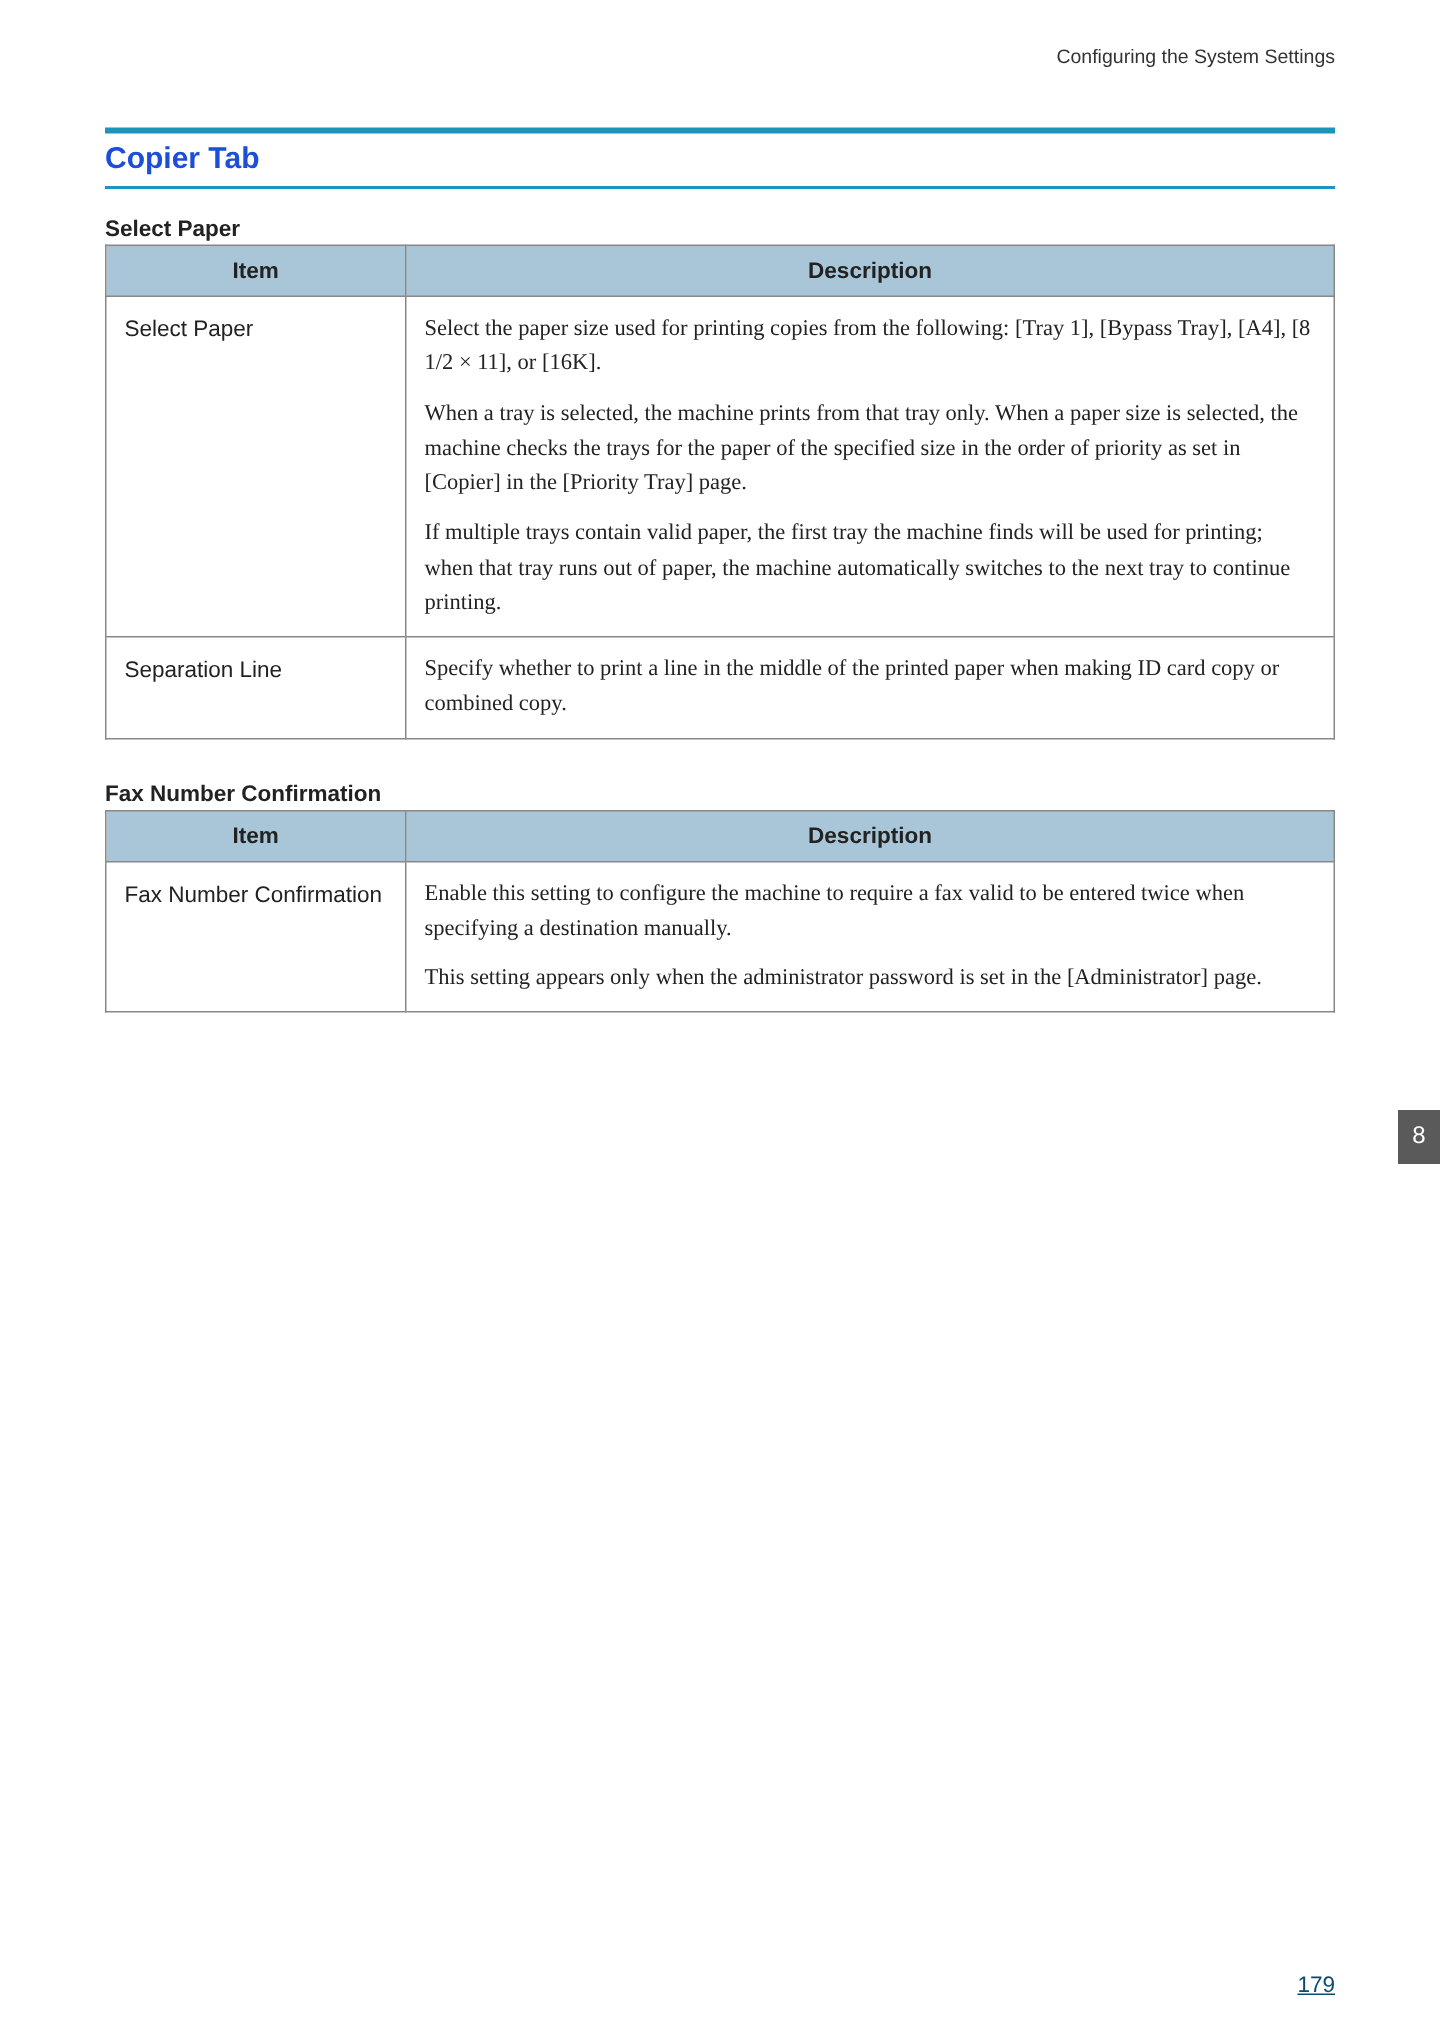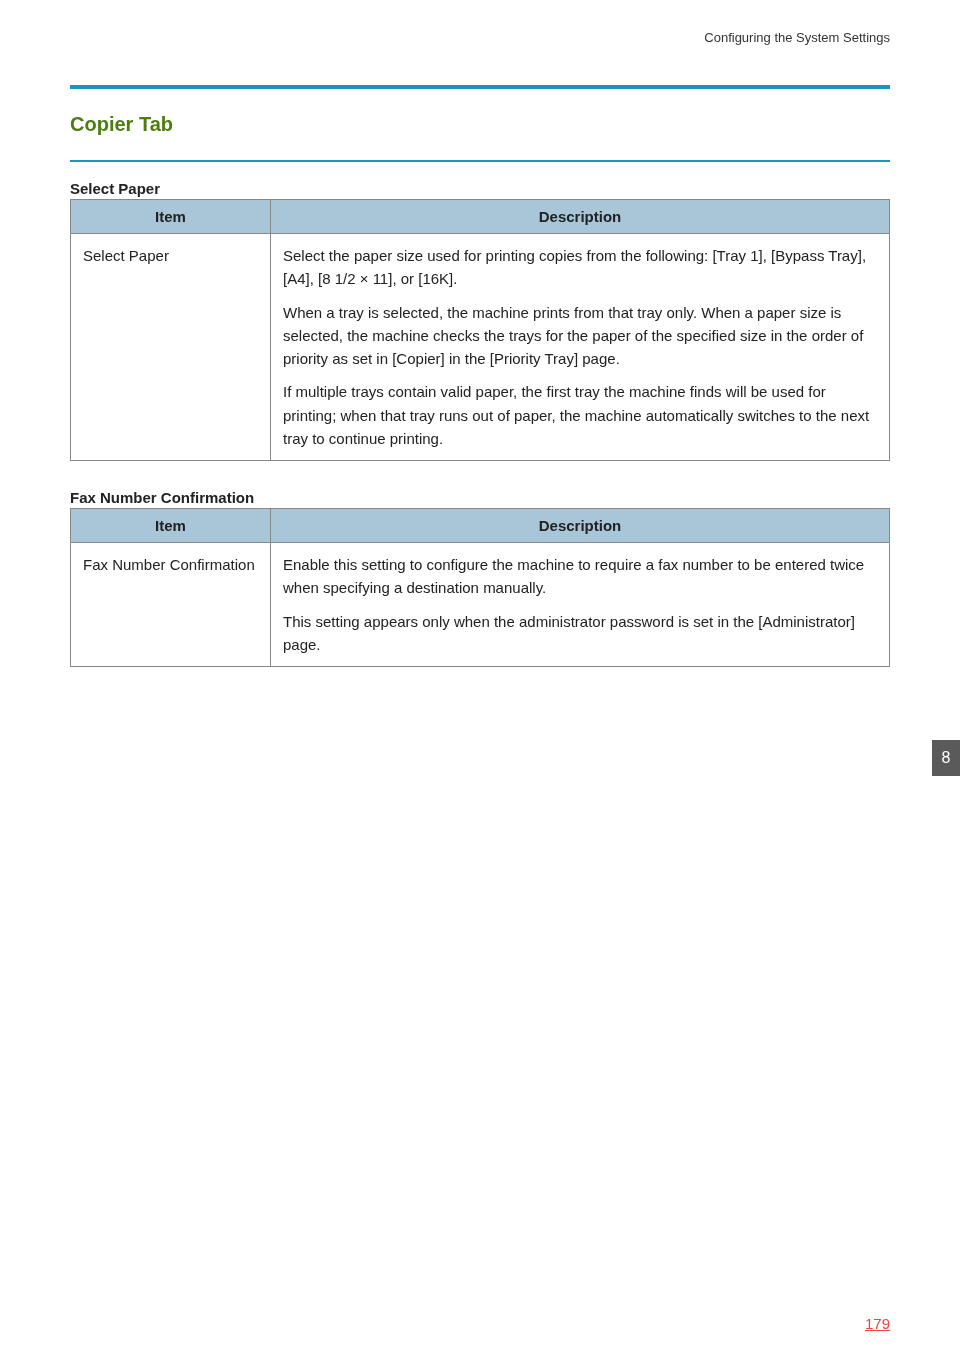--- a/index.html
+++ b/index.html
@@ -17,24 +17,24 @@
   }
   .running-header {
     text-align: right;
     font-size: 13px;
     color: #333;
     margin-bottom: 40px;
   }
   .section-title {
     font-size: 20px;
     font-weight: bold;
-    color: #4d7c0f;
+    color: #1d4ed8;
     border-top: 4px solid #1b95b9;
     border-bottom: 2px solid #1b95b9;
-    padding: 24px 0;
+    padding: 6px 0;
     margin-bottom: 18px;
   }
   .subsection-title {
     font-size: 15px;
     font-weight: bold;
     margin-bottom: 2px;
     margin-top: 6px;
   }
   table.setting-table {
     width: 100%;
@@ -52,41 +52,41 @@
     font-size: 15px;
   }
   table.setting-table th.col-item { width: 200px; }
   table.setting-table td {
     border: 1px solid #888;
     padding: 10px 12px;
     vertical-align: top;
     font-size: 15px;
     line-height: 1.55;
   }
-  table.setting-table td p { margin-bottom: 10px; }
+  table.setting-table td p { margin-bottom: 10px; font-family: Liberation Serif, serif; }
   table.setting-table td p:last-child { margin-bottom: 0; }
   .chapter-tab {
     position: absolute;
     right: 0;
     top: 740px;
     width: 28px;
     height: 36px;
     background: #5a5a5a;
     color: #fff;
     font-size: 16px;
     display: flex;
     align-items: center;
     justify-content: center;
   }
   .page-number {
     position: absolute;
     bottom: 28px;
     right: 70px;
     font-size: 15px;
-    color: #ef4444;
+    color: #0c4a6e;
     text-decoration: underline;
   }
 </style>
 </head>
 <body>
 
 <div class="page">
 
   <div class="running-header">Configuring the System Settings</div>
 
@@ -103,38 +103,44 @@
     </thead>
     <tbody>
       <tr>
         <td>Select Paper</td>
         <td>
           <p>Select the paper size used for printing copies from the following: [Tray 1], [Bypass Tray], [A4], [8 1/2 × 11], or [16K].</p>
           <p>When a tray is selected, the machine prints from that tray only. When a paper size is selected, the machine checks the trays for the paper of the specified size in the order of priority as set in [Copier] in the [Priority Tray] page.</p>
           <p>If multiple trays contain valid paper, the first tray the machine finds will be used for printing; when that tray runs out of paper, the machine automatically switches to the next tray to continue printing.</p>
         </td>
       </tr>
+      <tr>
+        <td>Separation Line</td>
+        <td>
+          <p>Specify whether to print a line in the middle of the printed paper when making ID card copy or combined copy.</p>
+        </td>
+      </tr>
     </tbody>
   </table>
 
 
   <div class="subsection-title">Fax Number Confirmation</div>
 
   <table class="setting-table">
     <thead>
       <tr>
         <th class="col-item">Item</th>
         <th>Description</th>
       </tr>
     </thead>
     <tbody>
       <tr>
         <td>Fax Number Confirmation</td>
         <td>
-          <p>Enable this setting to configure the machine to require a fax number to be entered twice when specifying a destination manually.</p>
+          <p>Enable this setting to configure the machine to require a fax valid to be entered twice when specifying a destination manually.</p>
           <p>This setting appears only when the administrator password is set in the [Administrator] page.</p>
         </td>
       </tr>
     </tbody>
   </table>
 
 </div>
 
 <div class="chapter-tab">8</div>
 <div class="page-number">179</div>

